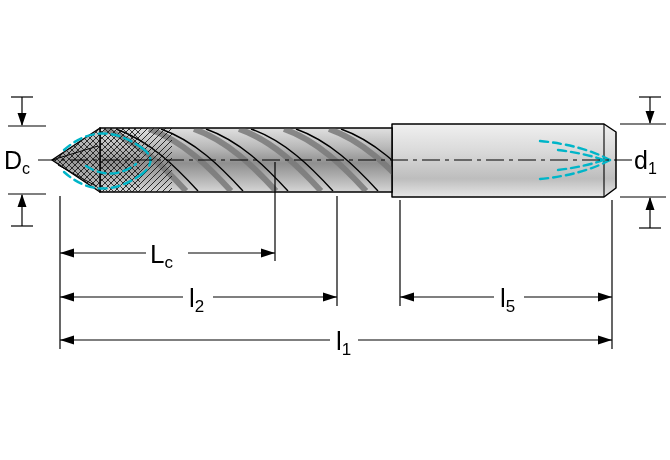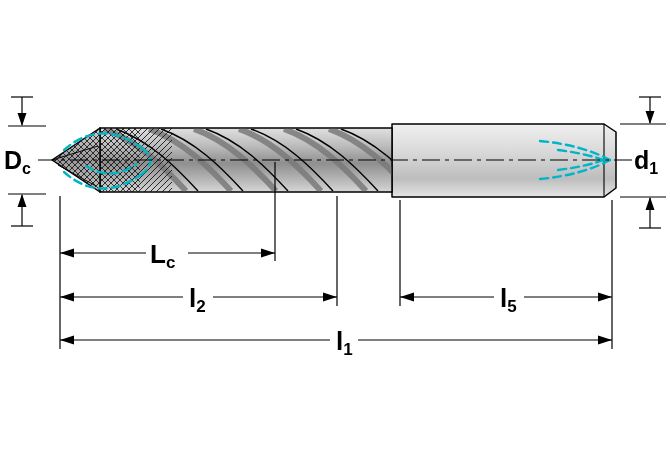--- a/index.html
+++ b/index.html
@@ -2,21 +2,20 @@
 <html><head>
 <meta charset="utf-8">
 <style>
   html,body{margin:0;padding:0;background:#fff;}
   .canvas{
     position:relative;
     width:670px;height:460px;
     background:#fff;
     font-family:"Liberation Sans",sans-serif;
     overflow:hidden;
-    font-weight:bold;
   }
   .canvas svg{position:absolute;left:0;top:0;}
   text{fill:#000;font-family:"Liberation Sans",sans-serif;}
 </style>
 </head>
 <body>
 
 <div class="canvas">
 <svg width="670" height="460" viewBox="0 0 670 460">
   <defs>

